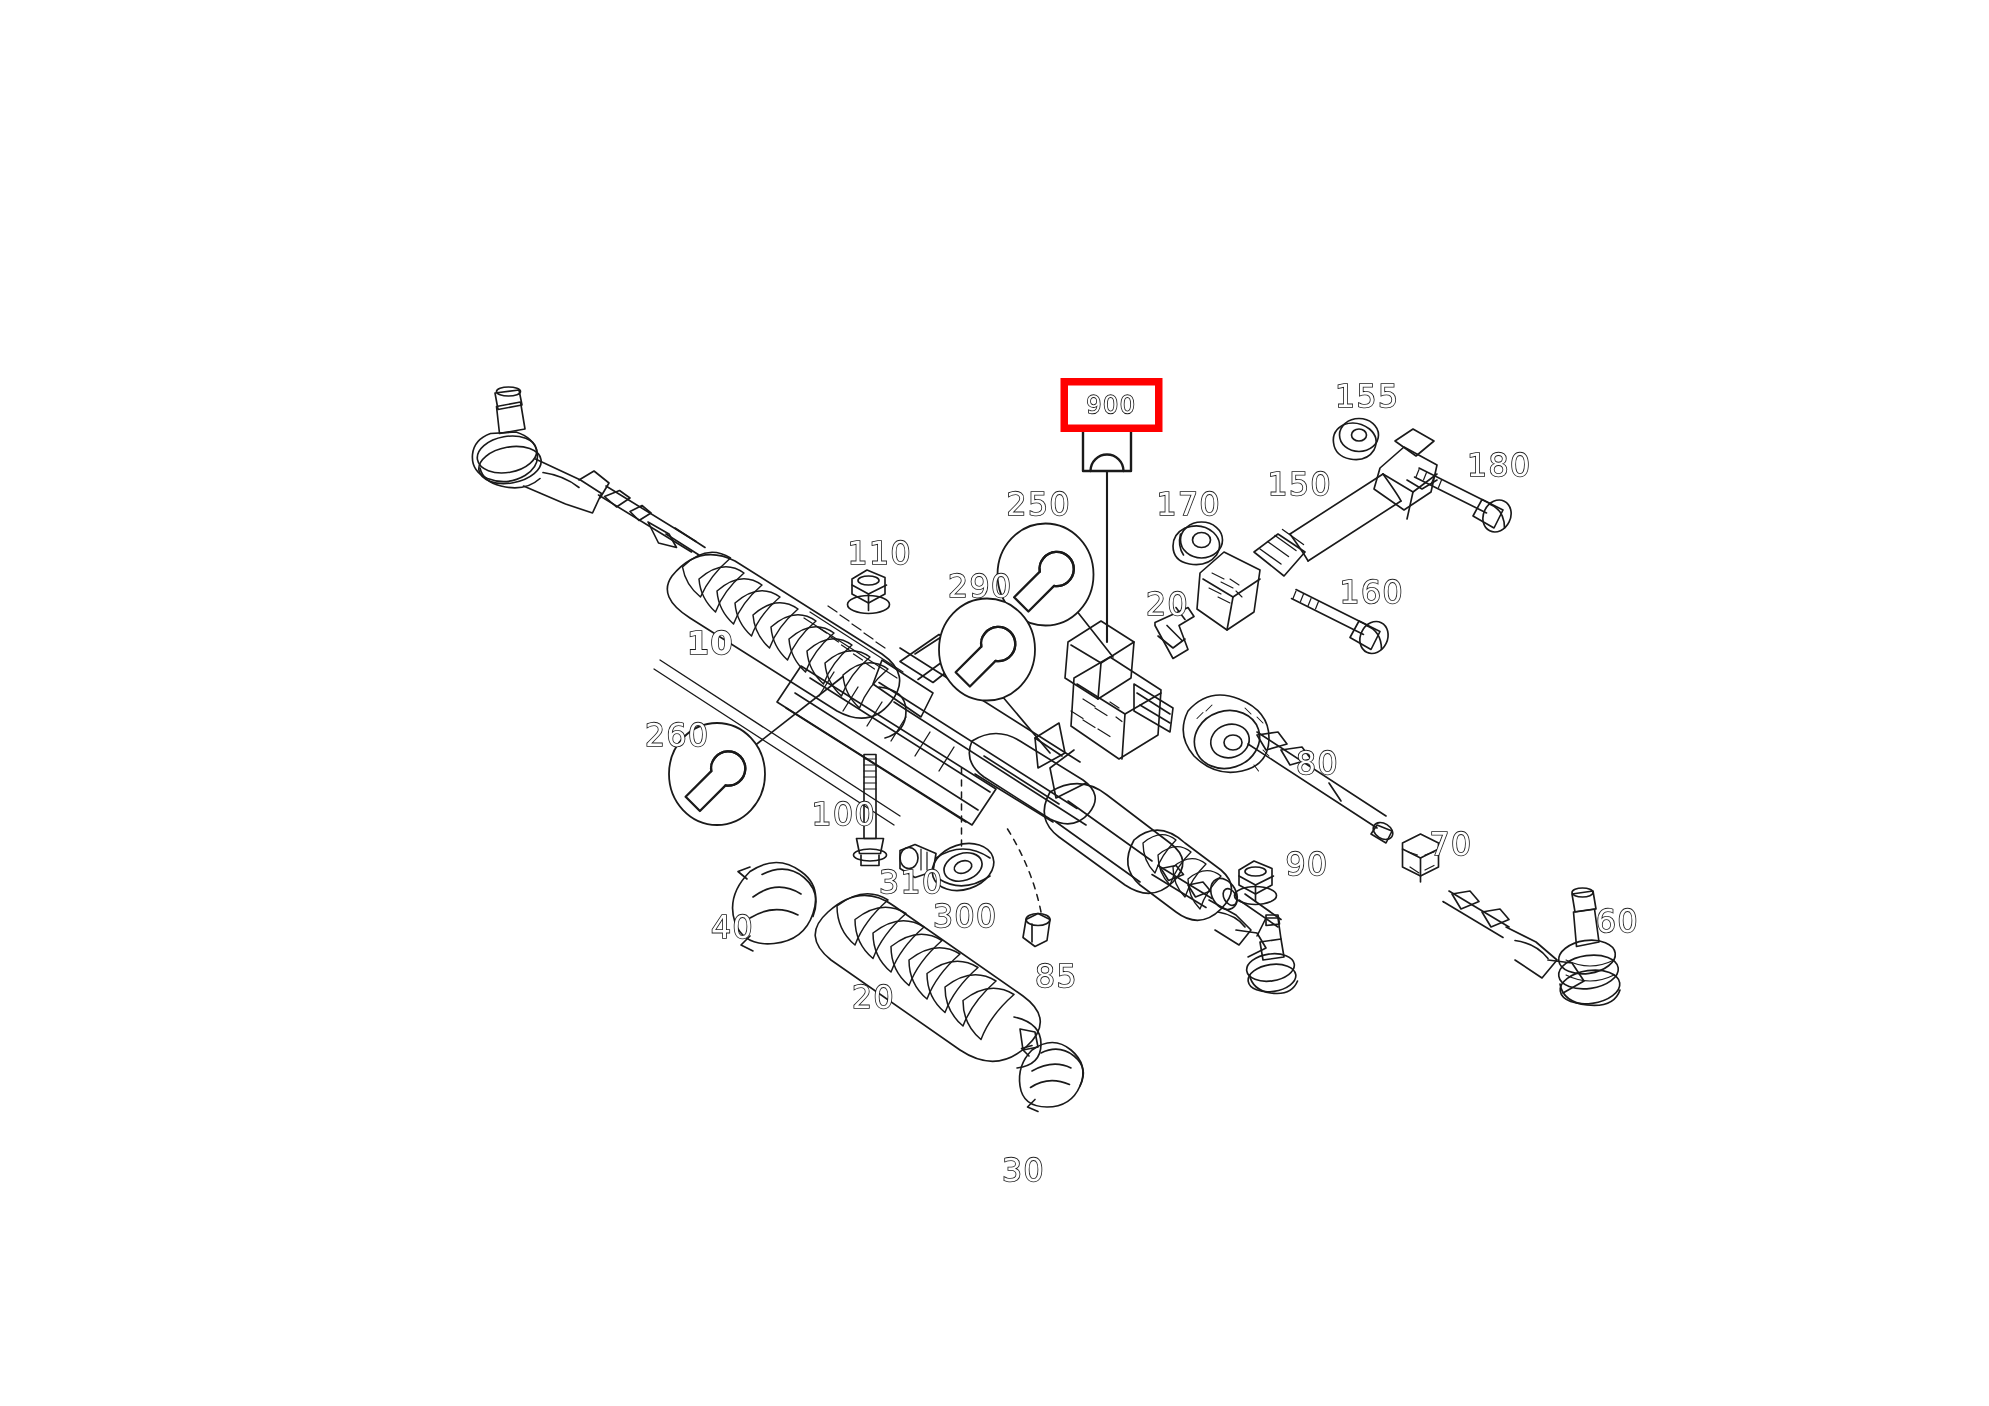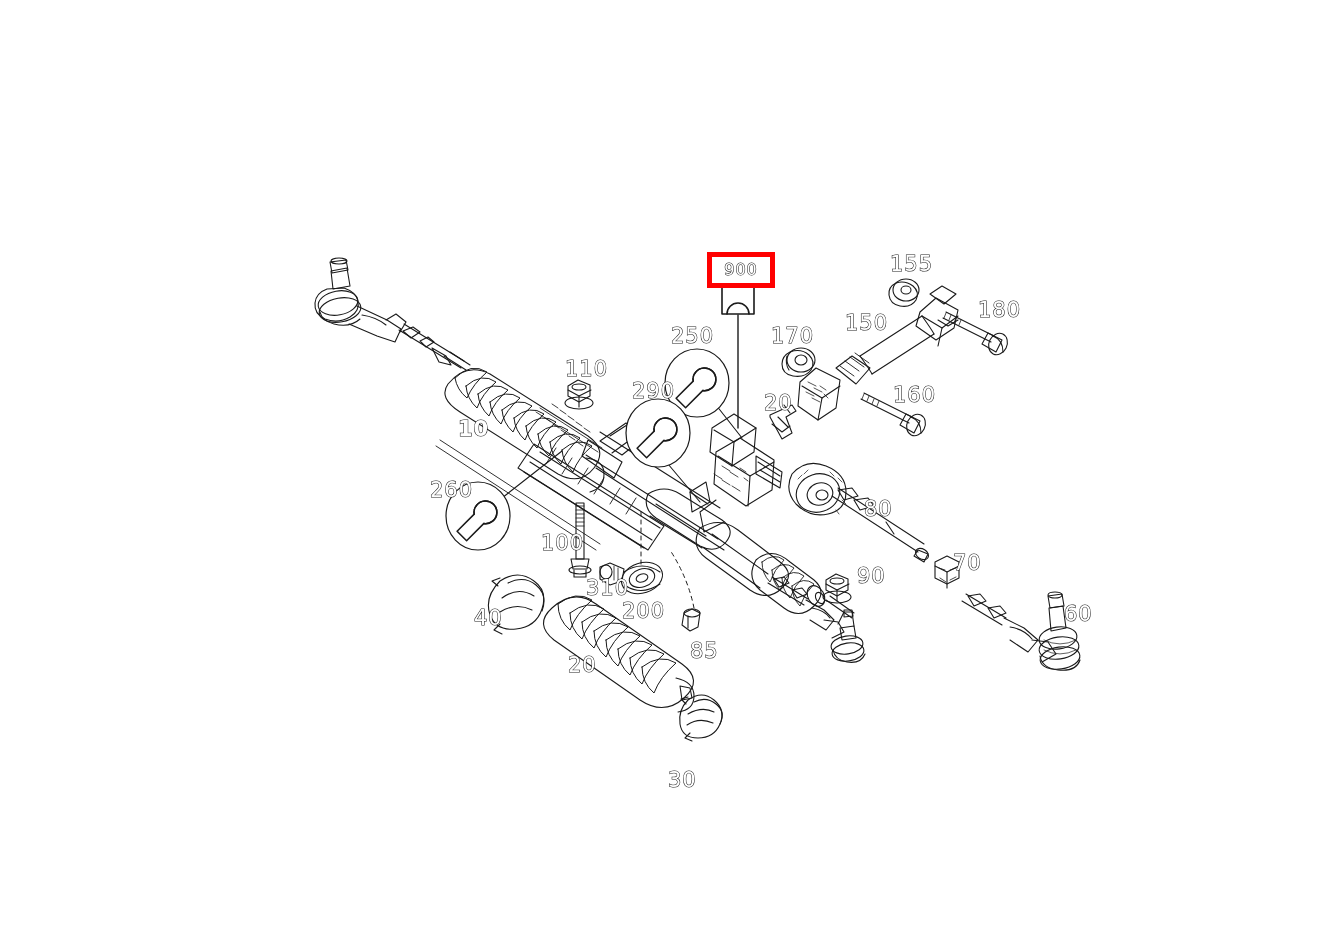--- a/index.html
+++ b/index.html
@@ -471,20 +471,20 @@
   <div class="partnum" style="left:541px;  top:533px;">100</div>
   <div class="partnum" style="left:565px;  top:359px;">110</div>
   <div class="partnum" style="left:845px;  top:313px;">150</div>
   <div class="partnum" style="left:890px;  top:254px;">155</div>
   <div class="partnum" style="left:893px;  top:385px;">160</div>
   <div class="partnum" style="left:771px;  top:326px;">170</div>
   <div class="partnum" style="left:978px;  top:300px;">180</div>
   <div class="partnum" style="left:671px;  top:326px;">250</div>
   <div class="partnum" style="left:430px;  top:480px;">260</div>
   <div class="partnum" style="left:632px;  top:381px;">290</div>
-  <div class="partnum" style="left:622px;  top:601px;">200</div>
+  <div class="partnum" style="left:622px;  top:601px;">300</div>
   <div class="partnum" style="left:586px;  top:578px;">310</div>
 
   <div class="hl-box" style="left:707px; top:252px; width:68px; height:36px;">
     <span class="partnum">900</span>
   </div>
 
 </div>
 
 </body></html>

